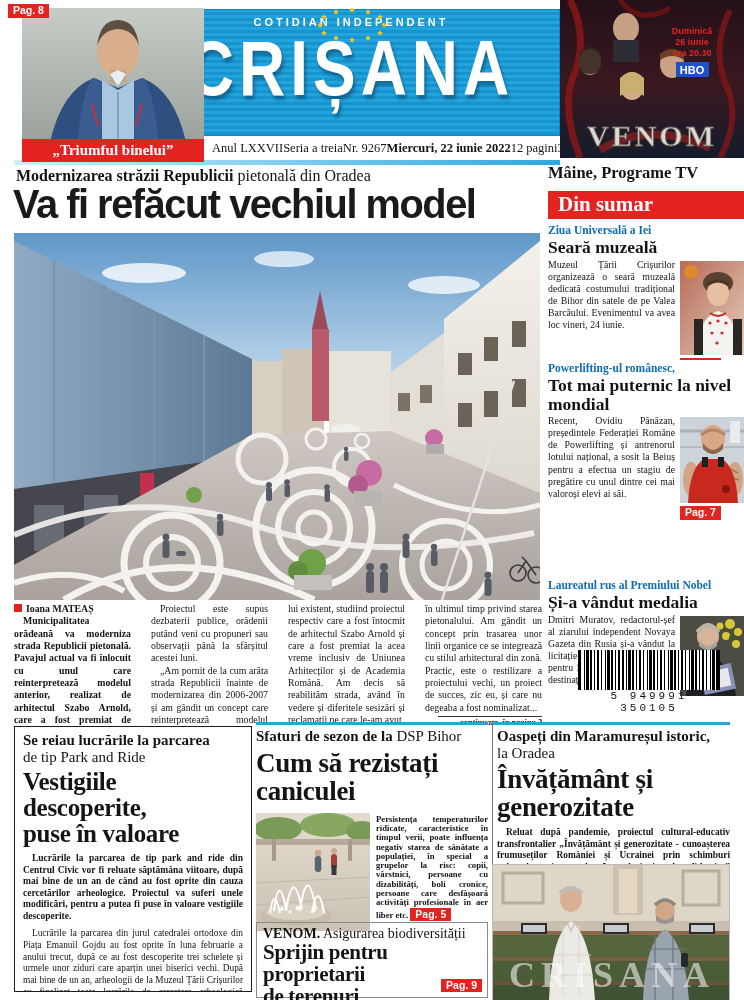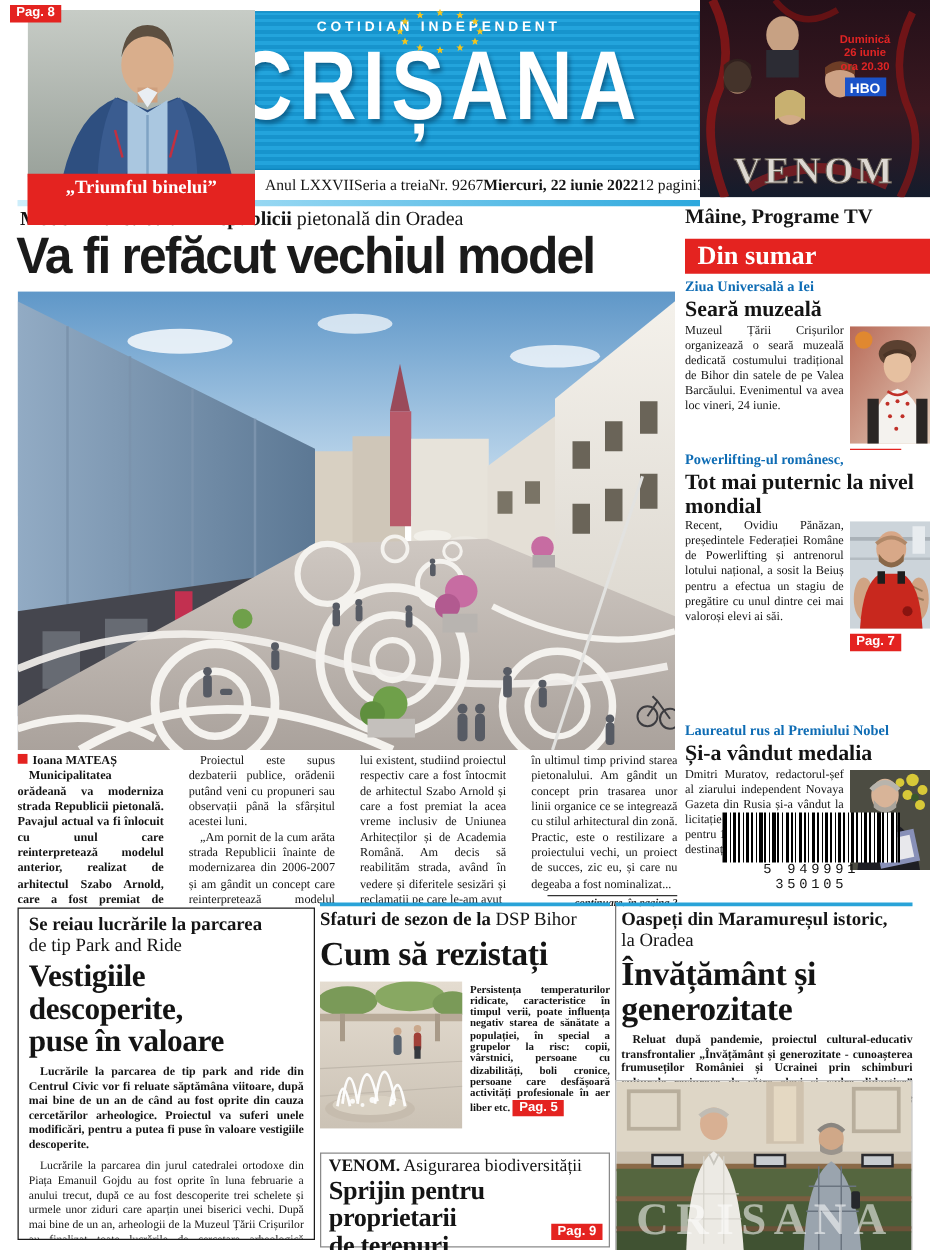--- a/index.html
+++ b/index.html
@@ -15,21 +15,21 @@
   .portrait{left:22px;top:8px;width:182px;height:134px;z-index:4;overflow:hidden;}
   .masthead{left:142px;top:9px;width:418px;height:127px;z-index:2;
     background:repeating-linear-gradient(180deg,#23a4dc 0 3px,#1794cd 3px 6px);
     box-shadow:0 0 0 1px #0d85bd inset;}
   .tagline{position:absolute;left:0;right:0;top:7px;text-align:center;color:#fff;
     font-weight:bold;font-size:11px;letter-spacing:3px;z-index:2;}
   .mast-title{position:absolute;left:0;right:0;top:14px;text-align:center;color:#fff;
     font-weight:bold;font-size:64px;letter-spacing:5px;transform:scaleY(1.22);transform-origin:top;
     text-shadow:2px 3px 3px rgba(0,40,70,.45);}
   .stars{position:absolute;left:50%;top:-2px;transform:translateX(-50%);z-index:3;}
-  .motto{left:22px;top:139px;width:182px;height:41px;background:#e42320;color:#fff;
+  .motto{left:22px;top:139px;width:182px;height:23px;background:#e42320;color:#fff;
     font-weight:bold;font-size:15px;text-align:center;line-height:22px;z-index:5;}
   .infobar{left:212px;top:141px;width:348px;display:flex;justify-content:space-between;
     font-size:12.5px;white-space:nowrap;}
   .infobar .b{font-weight:bold;text-align:center;}
   .bluestrip{left:14px;top:160px;width:546px;height:5px;
     background:linear-gradient(90deg,#cdeefb,#8fd4f1 40%,#2da8dd);}
   
   .venom{left:560px;top:0;width:184px;height:158px;overflow:hidden;}
   .tv-caption{left:548px;top:163px;font-weight:bold;font-size:16.5px;}
   
@@ -438,20 +438,21 @@
     <p class="blead jt indent">Lucrările la parcarea de tip park and ride din Centrul Civic vor fi reluate săptămâna viitoare, după mai bine de un an de când au fost oprite din cauza cercetărilor arheologice. Proiectul va suferi unele modificări, pentru a putea fi puse în valoare vestigiile descoperite.</p>
     <p class="bbody jt indent"><span>Lucrările la parcarea din jurul catedralei ortodoxe din Piața Emanuil Gojdu au fost oprite în luna februarie a anului trecut, după ce au fost descoperite trei schelete și urmele unor ziduri care aparțin unei biserici vechi. După mai bine de un an, arheologii de la Muzeul Țării Crișurilor au finalizat toate lucrările de cercetare arheologică preventivă la viitoarea parcare din Piața Emanuil Gojdu, iar raportul final a fost aprobat de Comisia Națională de Arheologie din cadrul Ministerului Culturii.</span> </p>
   </div>
 
   <div class="abs sec-mid">
     <div class="bkick">
       <span class="b">Sfaturi de sezon de la</span><span> DSP Bihor</span>
     </div>
     <div class="btitle">
       <span>Cum să rezistați</span><br>
+      <span>caniculei</span>
     </div>
     <div class="midrow">
       <span class="fountain">
         <svg width="114" height="118" viewBox="0 0 114 118">
           <defs>
               <linearGradient id="fb" x1="0" y1="0" x2="0" y2="1">
             <stop offset="0" stop-color="#e4dcd0"></stop>
                 <stop offset="1" stop-color="#cbc2b5"></stop>
               </linearGradient>
             </defs>

